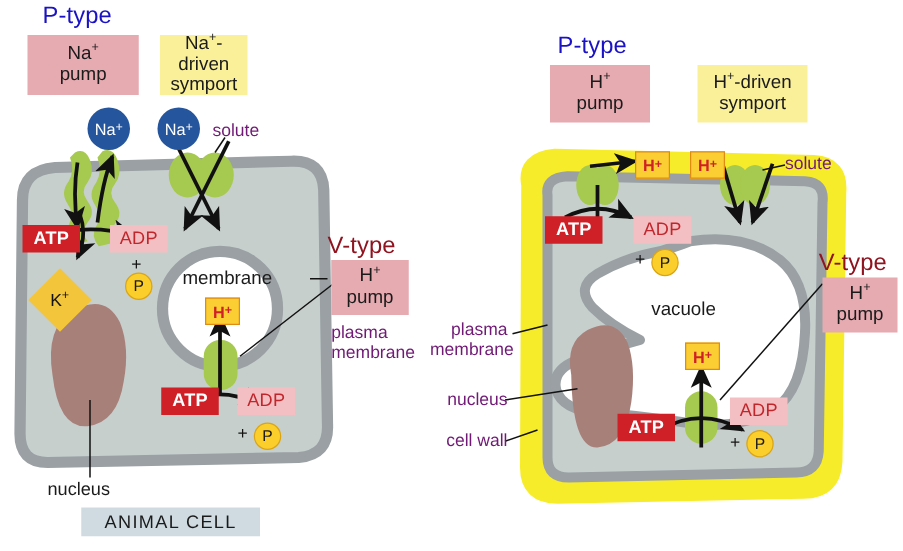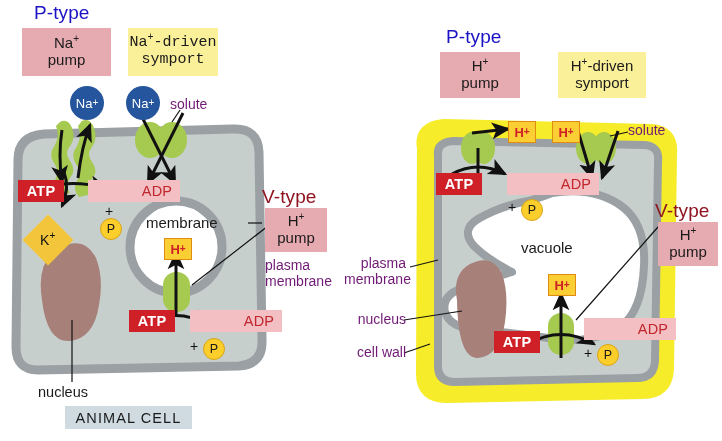--- a/index.html
+++ b/index.html
@@ -46,21 +46,20 @@
   .atp{
     position:absolute;background:#cf2027;color:#ffffff;
     font-size:14.5px;display:flex;align-items:center;justify-content:center;
     letter-spacing:.2px;
     font-weight:bold;
   }
   .adp{
     position:absolute;background:#f3bfc2;color:#c0262c;
     font-size:14.5px;display:flex;align-items:center;justify-content:center;
     letter-spacing:.2px;
-    padding-left:46px;
   }
   .plus{position:absolute;font-size:14px;color:#111;}
   .pi{
     position:absolute;border-radius:50%;background:#fbce2b;
     border:1.5px solid #d9a516;color:#1a1a1a;
     font-size:12.5px;display:flex;align-items:center;justify-content:center;
   }
   .kd{
     position:absolute;background:#f3c53a;
     display:flex;align-items:center;justify-content:center;
@@ -219,21 +218,21 @@
     <span>P-type</span>
   </div>
 
   <div class="box pink" style="left:22px;top:28px;width:89px;height:48px;">
     <div>
       <span>Na</span><span class="sup">+</span>
     </div>
     <div>pump</div>
   </div>
 
-  <div class="box yellow" style="left:128px;top:28px;width:90px;height:48px;font-family:Liberation Mono, monospace;">
+  <div class="box yellow" style="left:128px;top:28px;width:70px;height:48px;">
     <div>
       <span>Na</span><span class="sup">+</span><span>-driven</span>
     </div>
     <div>symport</div>
   </div>
 
   <div class="ion" style="left:70px;top:86px;width:34px;height:34px;">
     <span>Na</span>
       <span class="sup">+</span>
   </div>
@@ -275,21 +274,21 @@
     <div>pump</div>
   </div>
 
   <div class="lbl" style="left:265px;top:258px;">
     <div>plasma</div>
     <div>membrane</div>
   </div>
 
   <div class="nucl" style="left:38px;top:384px;">nucleus</div>
 
-  <div class="celltag" style="left:65px;top:406px;width:127px;height:23px;">ANIMAL CELL</div>
+  <div class="celltag" style="left:65px;top:406px;width:143px;height:23px;">ANIMAL CELL</div>
 
   <div class="hdr p abs" style="left:446px;top:26px;">
     <span>P-type</span>
   </div>
 
   <div class="box pink" style="left:440px;top:52px;width:80px;height:46px;">
     <div>
       <span>H</span><span class="sup">+</span>
     </div>
     <div>pump</div>

